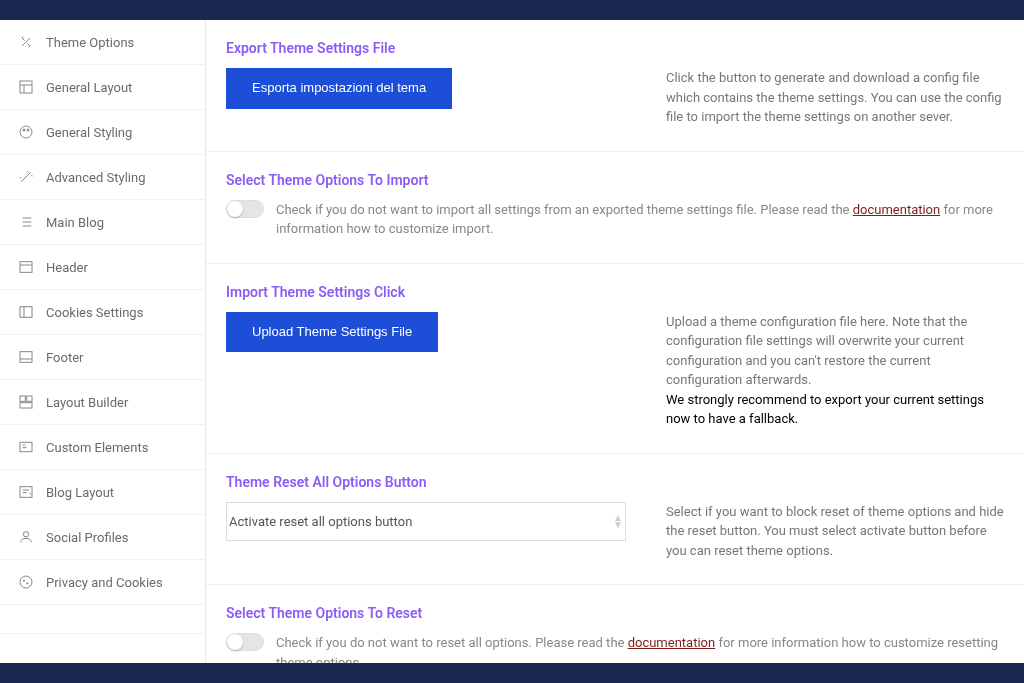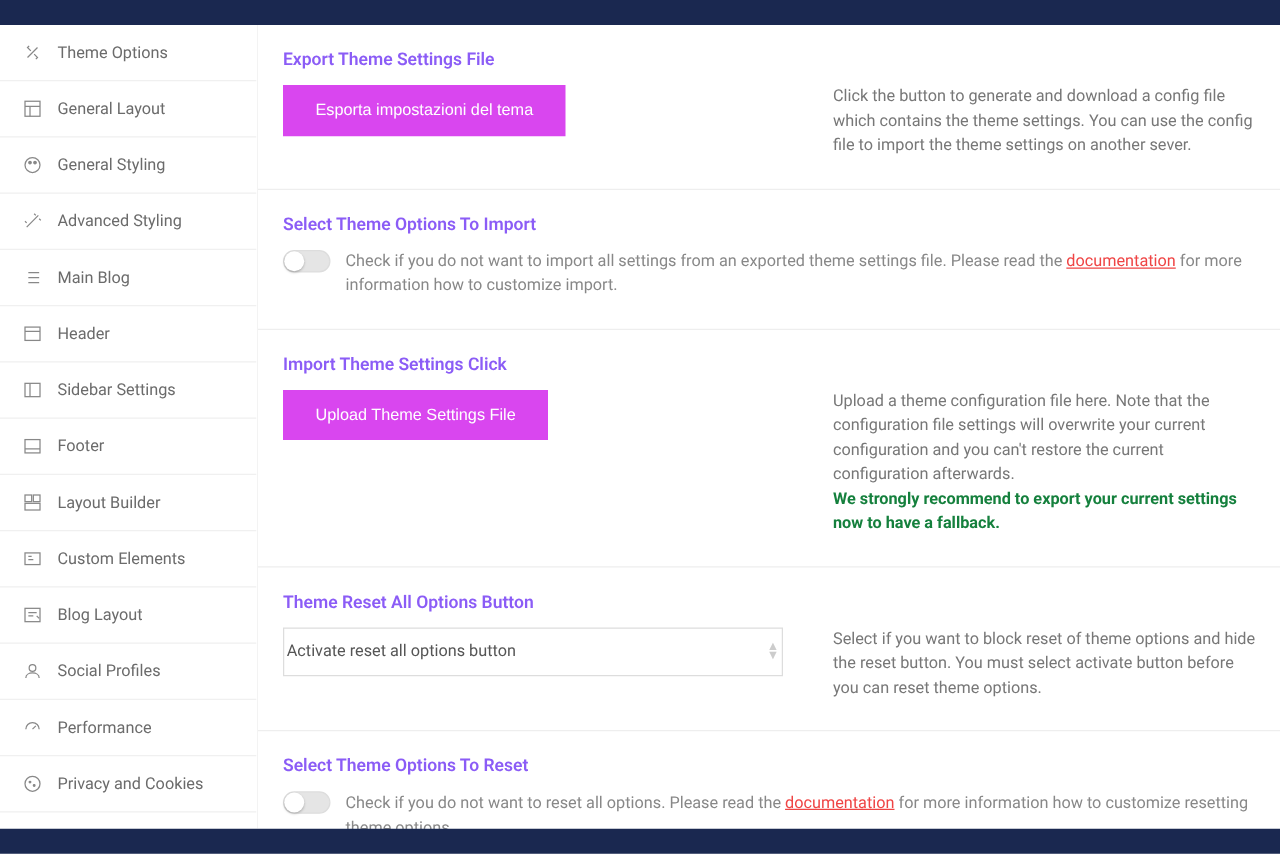--- a/index.html
+++ b/index.html
@@ -10,29 +10,29 @@
 .sidebar { width: 206px; background: #fff; border-right: 1px solid #e8e8e8; overflow-y: auto; flex-shrink: 0; }
 .sidebar-item { display: flex; align-items: center; padding: 14px 18px; cursor: pointer; color: #6b6b6b; font-size: 13px; border-bottom: 1px solid #f0f0f0; }
 .sidebar-item .icon { width: 16px; height: 16px; margin-right: 12px; display: inline-flex; align-items: center; justify-content: center; flex-shrink: 0; }
 .icon svg { width: 16px; height: 16px; stroke: #888; fill: none; stroke-width: 1.5; }
 .main { flex: 1; overflow-y: auto; background: #fff; padding: 0; }
 .section { padding: 20px 20px 24px 20px; border-bottom: 1px solid #eee; }
 .section-title { font-size: 14px; font-weight: 600; color: #8b5cf6; margin-bottom: 12px; }
 .section-row { display: flex; gap: 40px; align-items: flex-start; }
 .section-left { flex: 0 0 400px; }
 .section-right { flex: 1; color: #777; line-height: 1.5; font-size: 13px; }
-.btn-primary { background: #d946ef; color: #fff; border: none; padding: 12px 26px; font-size: 13px; cursor: pointer; display: inline-block; text-align: center; line-height: 1.3; }
+.btn-primary { background: #1d4ed8; color: #fff; border: none; padding: 12px 26px; font-size: 13px; cursor: pointer; display: inline-block; text-align: center; line-height: 1.3; }
 .toggle { width: 38px; height: 18px; background: #e5e5e5; border-radius: 10px; border: 1px solid #ddd; position: relative; display: inline-block; cursor: pointer; vertical-align: middle; margin-right: 12px; flex-shrink: 0; }
 .toggle::after { content: ""; position: absolute; width: 16px; height: 16px; background: #fff; border-radius: 50%; top: 0; left: 0; box-shadow: 0 1px 2px rgba(0,0,0,.25); }
 .toggle-row { display: flex; align-items: flex-start; }
 .toggle-text { color: #888; line-height: 1.5; font-size: 13px; }
 .select-box { width: 100%; max-width: 410px; padding: 11px 2px; border: 1px solid #ddd; background: #fff; color: #555; font-size: 13px; display: flex; justify-content: space-between; align-items: center; cursor: pointer; }
 .updown { color: #ccc; font-size: 10px; line-height: 0.7; }
-a.link { color: #ef4444; text-decoration: underline; }
-.bold { color: #15803d; font-weight: 700; }
+a.link { color: #7f1d1d; text-decoration: underline; }
+.bold { color: #000000; font-weight: 400; }
 </style>
 </head>
 <body>
 
 <div class="top-bar"></div>
 
 <div class="wrapper">
 
   <div class="sidebar">
     <div class="sidebar-item">
@@ -87,21 +87,21 @@
         </span>
       <span>Header</span>
     </div>
     <div class="sidebar-item">
       <span class="icon">
           <svg viewBox="0 0 24 24">
             <rect x="3" y="4" width="18" height="16"></rect>
             <path d="M9 4v16"></path>
           </svg>
         </span>
-      <span>Sidebar Settings</span>
+      <span>Cookies Settings</span>
     </div>
     <div class="sidebar-item">
       <span class="icon">
           <svg viewBox="0 0 24 24">
             <rect x="3" y="4" width="18" height="16"></rect>
             <path d="M3 15h18"></path>
           </svg>
         </span>
       <span>Footer</span>
     </div>
@@ -134,29 +134,20 @@
       <span>Blog Layout</span>
     </div>
     <div class="sidebar-item">
       <span class="icon">
           <svg viewBox="0 0 24 24">
             <circle cx="12" cy="8" r="4"></circle>
             <path d="M4 20c0-4 4-6 8-6s8 2 8 6"></path>
           </svg>
         </span>
       <span>Social Profiles</span>
-    </div>
-    <div class="sidebar-item">
-      <span class="icon">
-          <svg viewBox="0 0 24 24">
-            <path d="M4 14a8 8 0 0116 0"></path>
-            <path d="M12 14l4-4"></path>
-          </svg>
-        </span>
-      <span>Performance</span>
     </div>
     <div class="sidebar-item">
       <span class="icon">
           <svg viewBox="0 0 24 24">
             <circle cx="12" cy="12" r="9"></circle>
             <circle cx="9" cy="10" r="1" fill="#888"></circle>
             <circle cx="14" cy="14" r="1" fill="#888"></circle>
           </svg>
         </span>
       <span>Privacy and Cookies</span>

